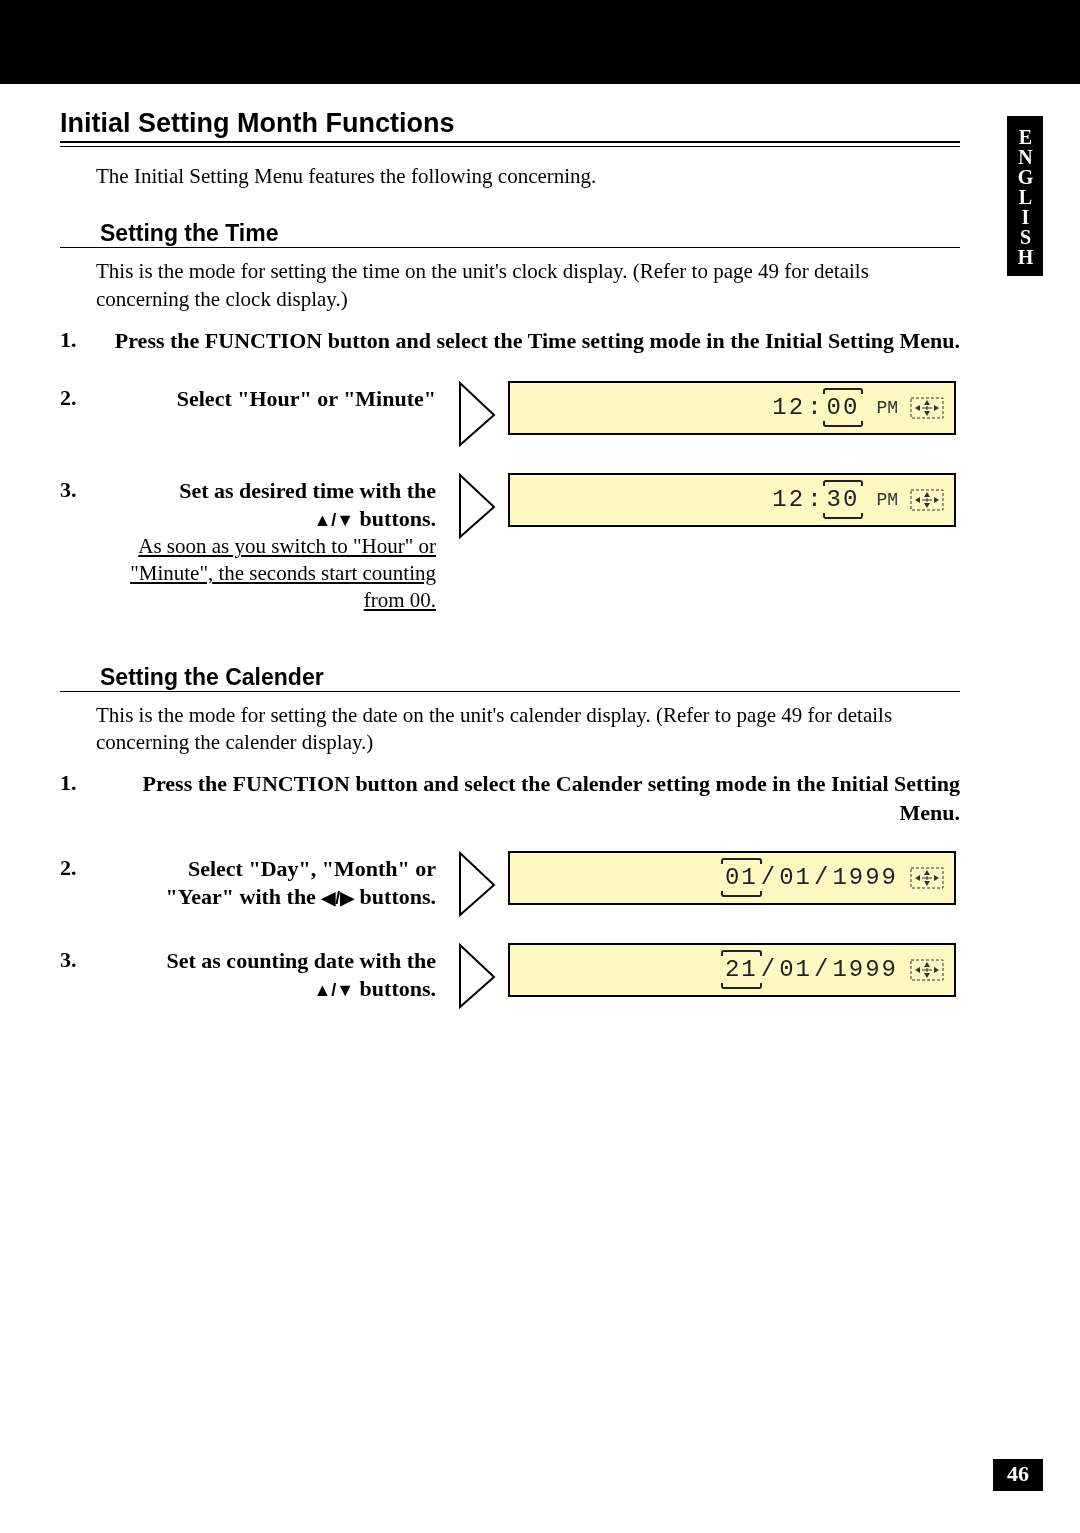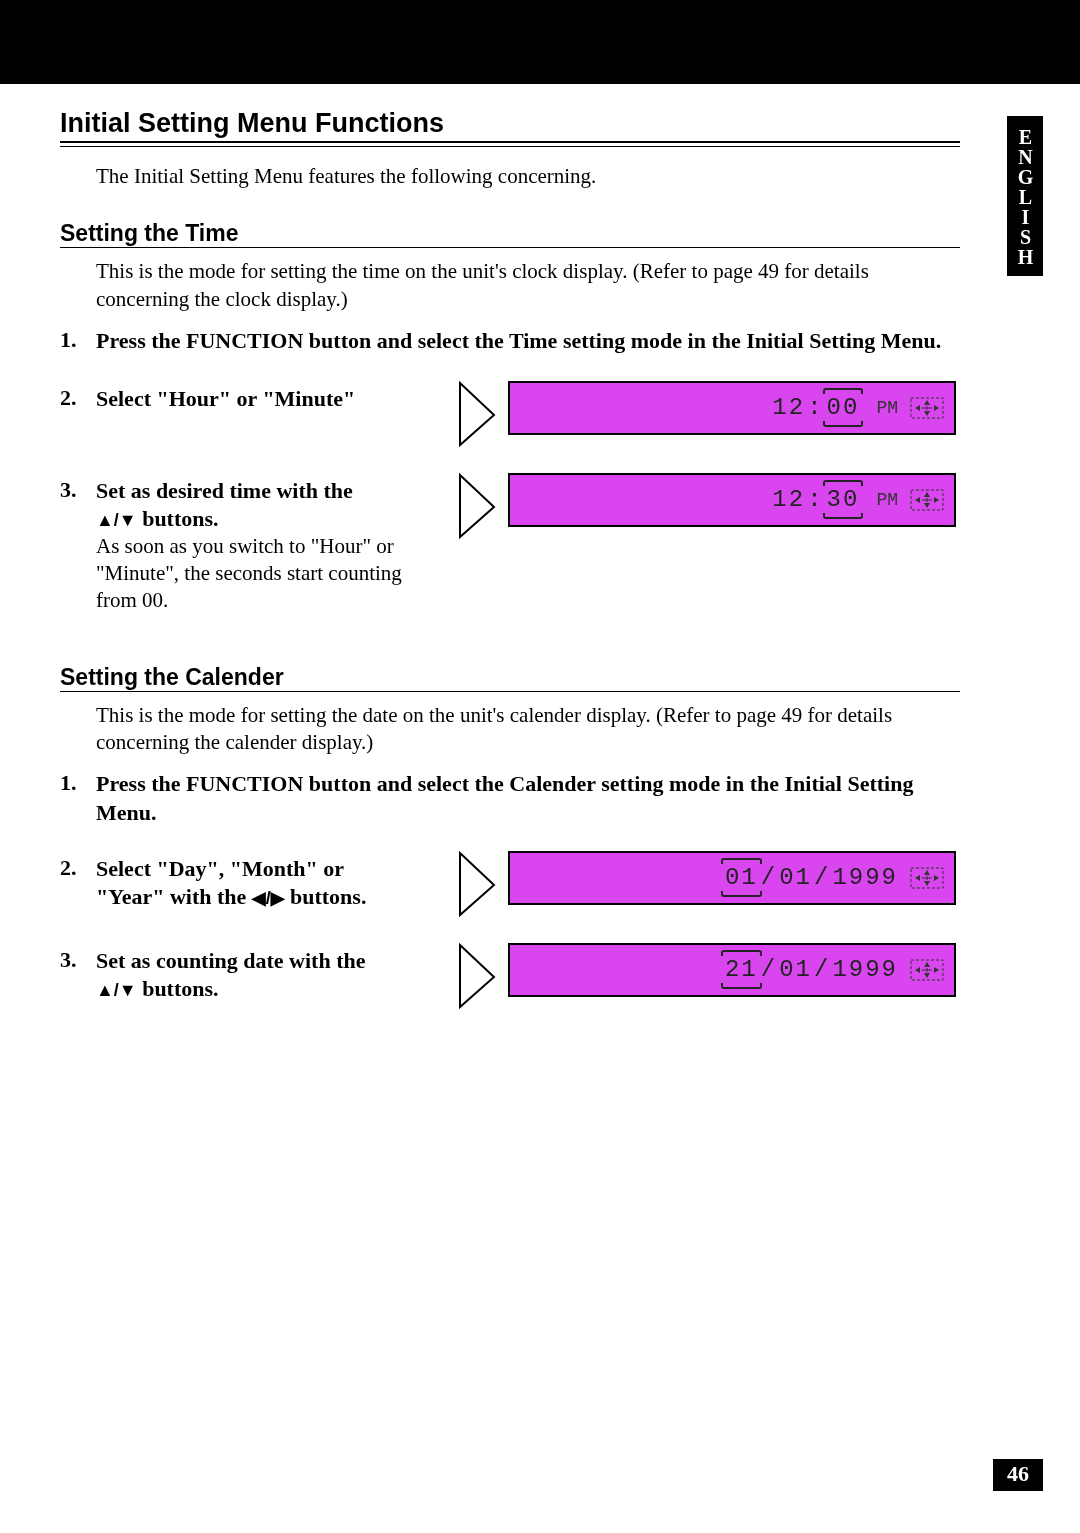--- a/index.html
+++ b/index.html
@@ -75,20 +75,21 @@
     margin-top: 2px;
     margin-bottom: 16px;
     width: 900px;
   }
   .h2 {
     font-family: Arial, Helvetica, sans-serif;
     font-weight: bold;
     font-size: 23px;
     margin-top: 30px;
     margin-bottom: 0;
+    margin-left: 40px;
   }
   .h2-rule {
     border-bottom: 1px solid #000;
     margin-bottom: 10px;
     width: 900px;
   }
 
   .intro {
     font-size: 21px;
     margin-left: 36px;
@@ -104,20 +105,21 @@
     list-style: none;
     counter-reset: step;
     margin-top: 14px;
   }
   ol.steps > li {
     counter-increment: step;
     position: relative;
     padding-left: 36px;
     margin-bottom: 28px;
     min-height: 30px;
+    text-align: right;
   }
   ol.steps > li::before {
     content: counter(step) ".";
     position: absolute;
     left: 0;
     top: 0;
     font-weight: bold;
     font-size: 22px;
     font-family: "Times New Roman", serif;
   }
@@ -125,20 +127,21 @@
     font-weight: bold;
     font-size: 22px;
     line-height: 1.28;
     font-family: "Times New Roman", serif;
   }
   .step-body {
     font-size: 21px;
     line-height: 1.28;
     font-family: "Times New Roman", serif;
     max-width: 340px;
+    text-decoration: underline;
   }
   .step-row {
     display: flex;
     align-items: flex-start;
     gap: 18px;
   }
   .step-left { width: 340px; }
 
   
   .lcd-wrap {
@@ -147,21 +150,21 @@
     gap: 6px;
     margin-top: -4px;
   }
   .lcd-pointer {
     width: 48px; height: 68px;
     position: relative;
     flex: 0 0 auto;
   }
   .lcd-frame {
     border: 2px solid #000;
-    background: #d946ef;
+    background: #fef9c3;
     height: 54px;
     width: 448px;
     display: flex;
     align-items: center;
     justify-content: flex-end;
     padding-right: 10px;
     gap: 10px;
     flex: 0 0 auto;
   }
   .lcd-text {
@@ -222,21 +225,21 @@
 <div class="lang-tab">
   <span>ENGLISH</span>
 </div>
 
 <div class="page-number">
   <span>46</span>
 </div>
 
 <div class="page-body">
 
-  <div class="h1">Initial Setting Menu Functions</div>
+  <div class="h1">Initial Setting Month Functions</div>
   <div class="h1-rule"></div>
 
   <p class="intro">The Initial Setting Menu features the following concerning.</p>
 
   <div class="h2">Setting the Time</div>
   <div class="h2-rule"></div>
   <p class="sub-intro">This is the mode for setting the time on the unit's clock display. (Refer to page 49 for details concerning the clock display.)</p>
 
   <ol class="steps">
 

